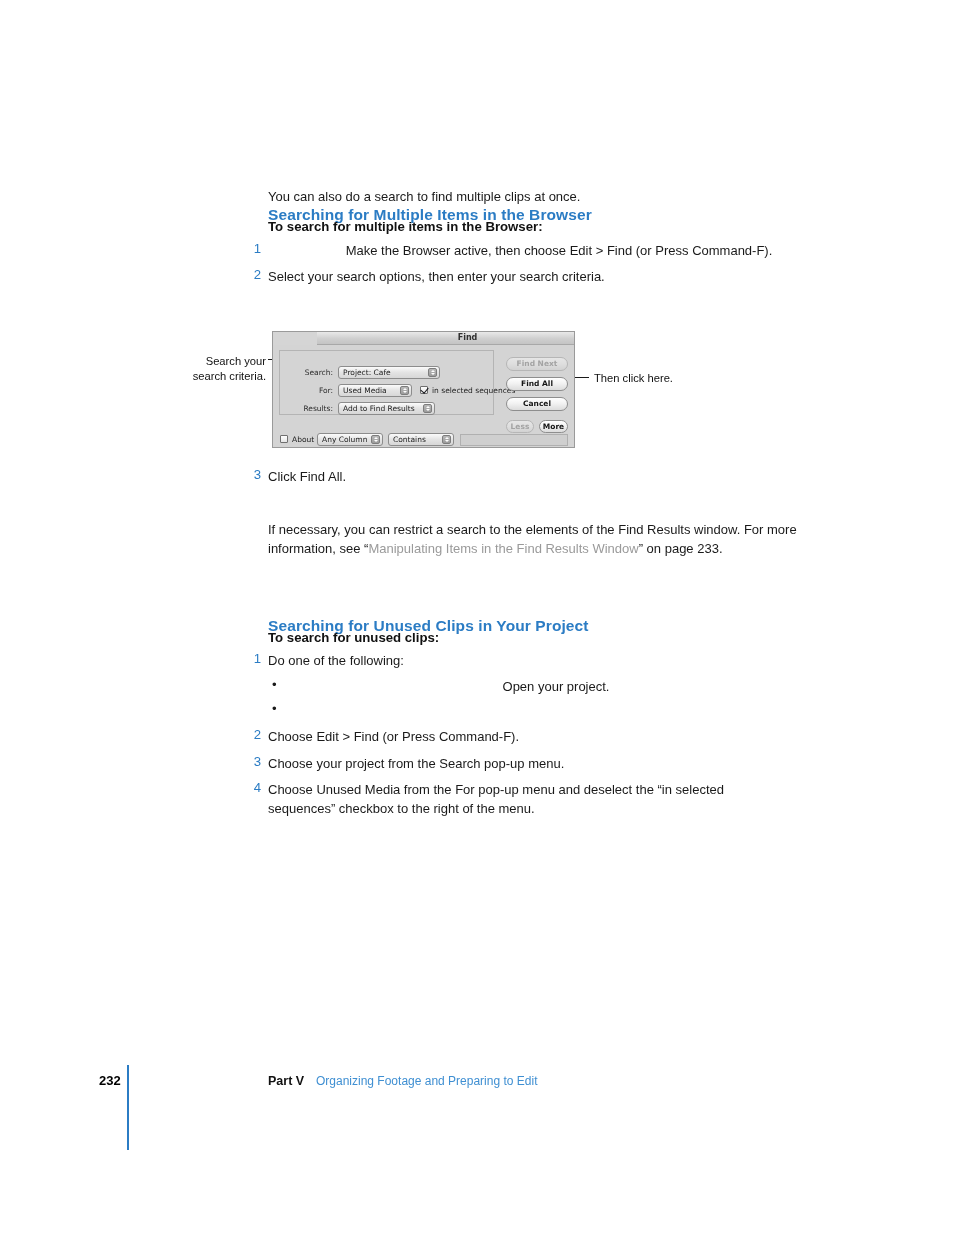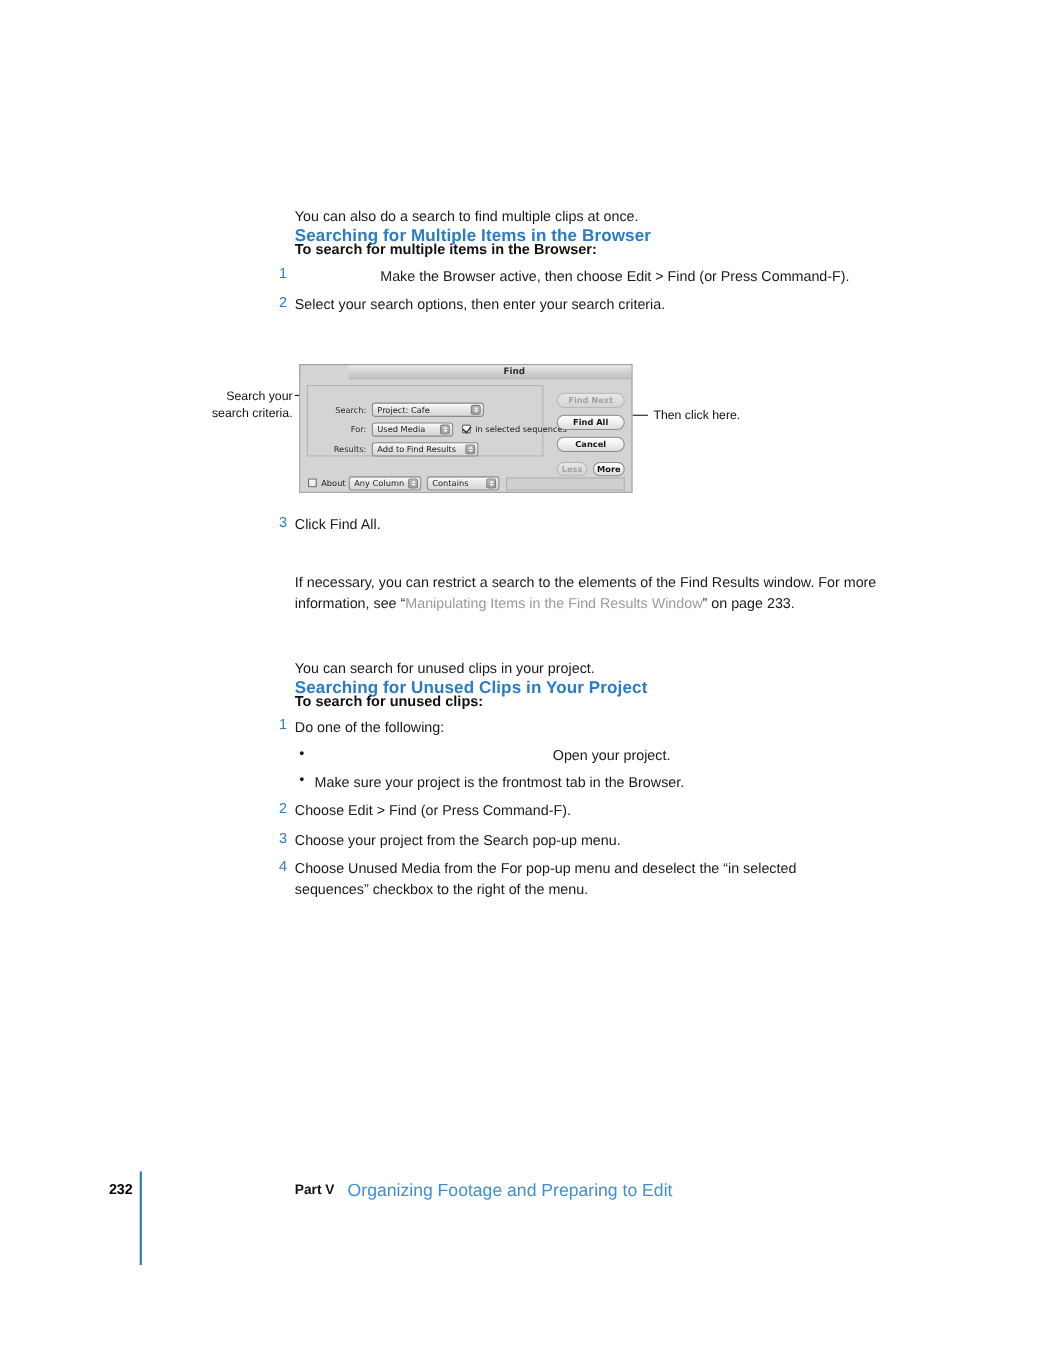--- a/index.html
+++ b/index.html
@@ -233,21 +233,21 @@
   }
   .footer-part {
     position: absolute;
     font-size: 12.5px;
     font-weight: bold;
     color: #111111;
     white-space: nowrap;
   }
   .footer-title {
     position: absolute;
-    font-size: 16px;
+    font-size: 12px;
     color: #3f8fd2;
     white-space: nowrap;
   }
 </style>
 </head>
 <body>
 
 <div class="page">
 
   <div class="h2" style="left:268px; top:164px;">Searching for Multiple Items in the Browser</div>
@@ -317,32 +317,30 @@
   </div>
 
   <div class="num" style="left:247px; top:467px;">3</div>
   <div class="body-text" style="left:268px; top:467px; width:560px;">Click Find All.</div>
 
 
   <div class="body-text" style="left:268px; top:520px; width:545px;"><span>If necessary, you can restrict a search to the elements of the Find Results window. For more information, see “</span><span class="xref">Manipulating Items in the Find Results Window</span><span>” on page 233.</span></div>
 
   <div class="h2" style="left:268px; top:575px;">Searching for Unused Clips in Your Project</div>
 
-  <div class="body-text" style="left:268px; top:598px; width:560px;">You can search for unused clips in your project.</div>
 
   <div class="bold-lead" style="left:268px; top:630px;">To search for unused clips:</div>
 
   <div class="num" style="left:247px; top:651px;">1</div>
   <div class="body-text" style="left:268px; top:651px; width:560px;">Do one of the following:</div>
 
   <div class="bullet" style="left:272px; top:677px;">•</div>
   <div class="body-text" style="left:286px; top:677px; width:540px;text-align:center;">Open your project.</div>
 
   <div class="bullet" style="left:272px; top:701px;">•</div>
-  <div class="body-text" style="left:286px; top:701px; width:540px;">Make sure your project is the frontmost tab in the Browser.</div>
 
   <div class="num" style="left:247px; top:727px;">2</div>
   <div class="body-text" style="left:268px; top:727px; width:560px;">Choose Edit &gt; Find (or Press Command-F).</div>
 
   <div class="num" style="left:247px; top:754px;">3</div>
   <div class="body-text" style="left:268px; top:754px; width:560px;">Choose your project from the Search pop-up menu.</div>
 
   <div class="num" style="left:247px; top:780px;">4</div>
   <div class="body-text" style="left:268px; top:780px; width:520px;">Choose Unused Media from the For pop-up menu and deselect the “in selected sequences” checkbox to the right of the menu.</div>
 

